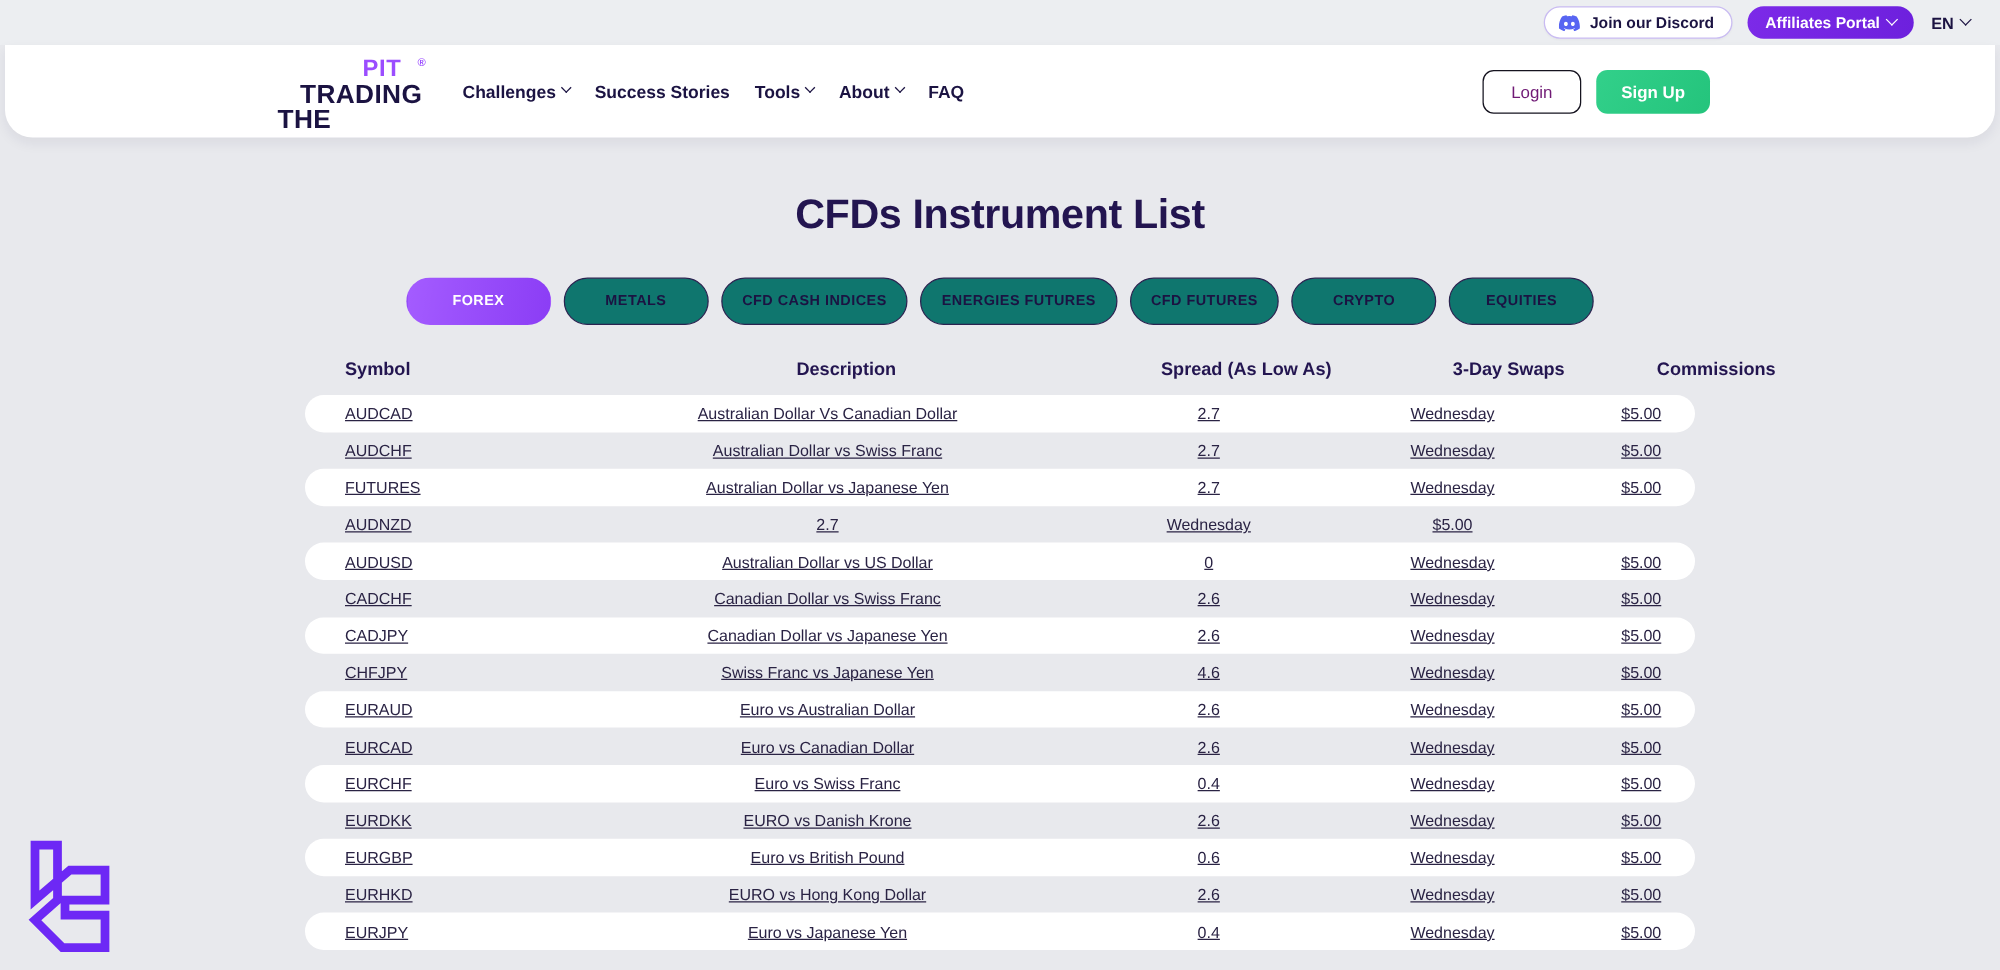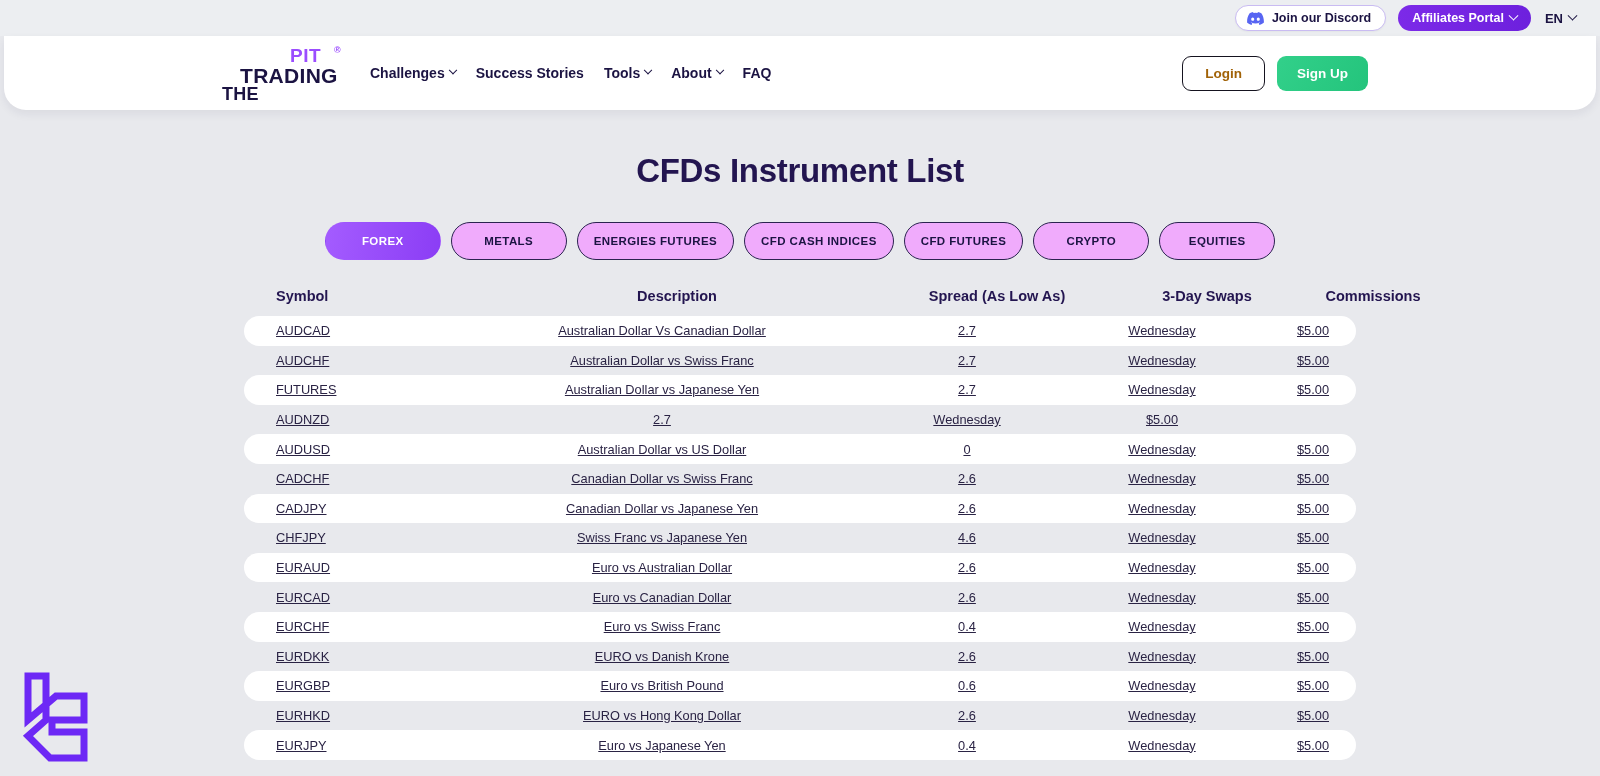--- a/index.html
+++ b/index.html
@@ -74,38 +74,38 @@
   .logo {
     position: relative;
     width: 120px; height: 56px;
     margin-left: 218px;
     flex: none;
     text-decoration: underline;
   }
   .logo span { position: absolute; font-weight: bold; line-height: 1; color: #1b1342; }
   .logo .l-pit  { top: 1px;  left: 68px; font-size: 19px; color: #9b4dff; letter-spacing: .5px; }
   .logo .l-trad { top: 20px; left: 18px; font-size: 21px; letter-spacing: .3px; }
-  .logo .l-the  { top: 40px; left: 0px;  font-size: 18px; letter-spacing: .3px; }
+  .logo .l-the  { top: 40px; left: 0px;  font-size: 21px; letter-spacing: .3px; }
   .logo .l-tm   { top: 1px;  left: 112px; font-size: 9px;  color: #9b4dff; }
 
   .nav { display: flex; align-items: center; gap: 20px; margin-left: 28px; }
   .nav-item {
     display: flex; align-items: center; gap: 5px;
     font-size: 14px; font-weight: bold; color: #1b1342;
     cursor: pointer; white-space: nowrap;
   }
   .nav-item .chev { width: 6px; height: 6px; border-width: 1.6px; }
 
   .header-actions { margin-left: auto; margin-right: 228px; display: flex; align-items: center; gap: 12px; }
   .login-btn {
     background: #ffffff;
     border: 1.6px solid #15131f;
     border-radius: 9px;
     padding: 9px 22px;
-    font-size: 13.5px; font-weight: bold; color: #a16207;
+    font-size: 13.5px; font-weight: normal; color: #701a75;
     cursor: pointer;
   }
   .signup-btn {
     background: linear-gradient(120deg, #32d08a 0%, #24c47c 100%);
     border: none;
     border-radius: 9px;
     padding: 10px 20px;
     font-size: 13.5px; font-weight: bold; color: #ffffff;
     cursor: pointer;
   }
@@ -126,21 +126,21 @@
     justify-content: center;
     align-items: center;
     gap: 10px;
     margin-top: 32px;
   }
   .tab {
     min-width: 116px;
     height: 38px;
     border-radius: 19px;
     border: 1.4px solid #2b2350;
-    background: #f0abfc;
+    background: #0f766e;
     color: #1b1342;
     font-size: 11.5px;
     font-weight: bold;
     letter-spacing: .4px;
     display: flex;
     align-items: center;
     justify-content: center;
     text-align: center;
     line-height: 1.25;
     padding: 0 16px;
@@ -239,22 +239,22 @@
     <button class="signup-btn">Sign Up</button>
   </div>
 </div>
 
 <div class="page">
   <h1 class="page-title">CFDs Instrument List</h1>
 
   <div class="tabs">
     <div class="tab active">FOREX</div>
     <div class="tab">METALS</div>
+    <div class="tab">CFD CASH INDICES</div>
     <div class="tab">ENERGIES FUTURES</div>
-    <div class="tab">CFD CASH INDICES</div>
     <div class="tab">CFD FUTURES</div>
     <div class="tab">CRYPTO</div>
     <div class="tab">EQUITIES</div>
   </div>
 
   <div class="table">
     <div class="thead">
       <div>Symbol</div>
       <div>Description</div>
       <div>Spread (As Low As)</div>

